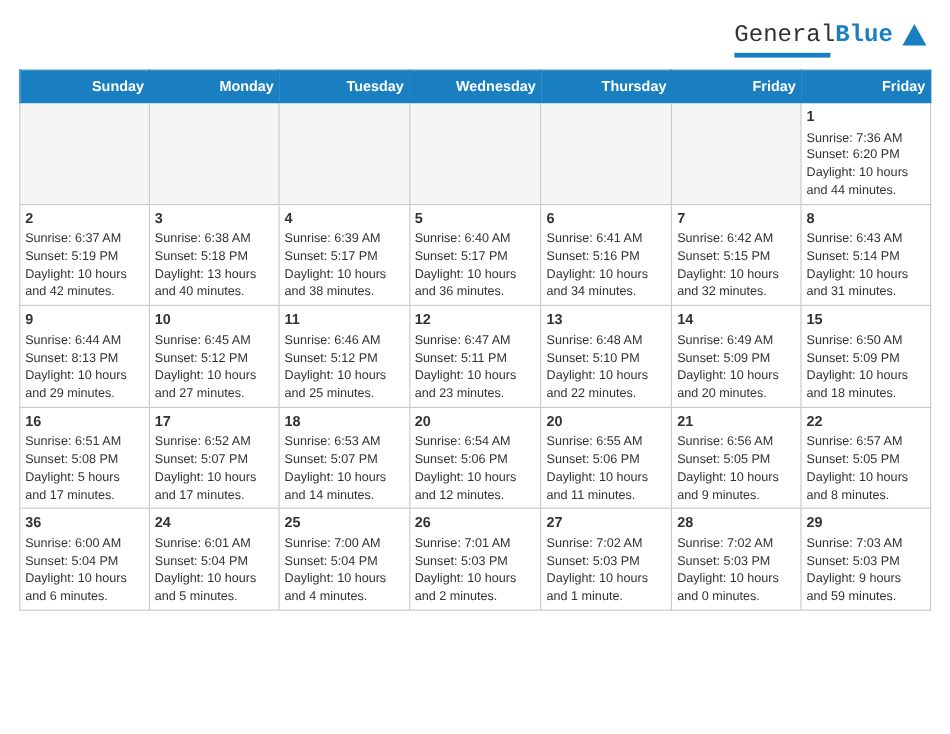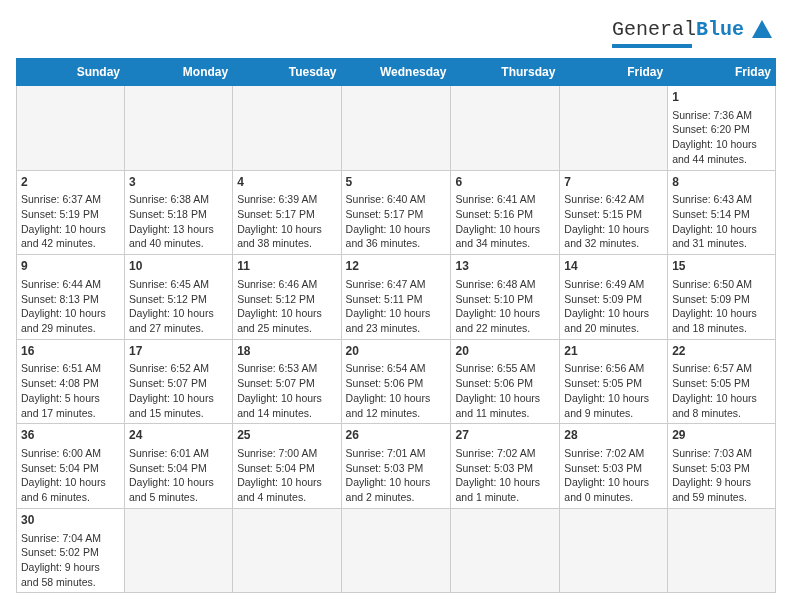--- a/index.html
+++ b/index.html
@@ -129,40 +129,31 @@
       <tr>
         <td><span class="day-num">9</span><span>Sunrise: 6:44 AM</span><br><span>Sunset: 8:13 PM</span><br><span>Daylight: 10 hours and 29 minutes.</span></td>
         <td><span class="day-num">10</span><span>Sunrise: 6:45 AM</span><br><span>Sunset: 5:12 PM</span><br><span>Daylight: 10 hours and 27 minutes.</span></td>
         <td><span class="day-num">11</span><span>Sunrise: 6:46 AM</span><br><span>Sunset: 5:12 PM</span><br><span>Daylight: 10 hours and 25 minutes.</span></td>
         <td><span class="day-num">12</span><span>Sunrise: 6:47 AM</span><br><span>Sunset: 5:11 PM</span><br><span>Daylight: 10 hours and 23 minutes.</span></td>
         <td><span class="day-num">13</span><span>Sunrise: 6:48 AM</span><br><span>Sunset: 5:10 PM</span><br><span>Daylight: 10 hours and 22 minutes.</span></td>
         <td><span class="day-num">14</span><span>Sunrise: 6:49 AM</span><br><span>Sunset: 5:09 PM</span><br><span>Daylight: 10 hours and 20 minutes.</span></td>
         <td><span class="day-num">15</span><span>Sunrise: 6:50 AM</span><br><span>Sunset: 5:09 PM</span><br><span>Daylight: 10 hours and 18 minutes.</span></td>
       </tr>
       <tr>
-        <td><span class="day-num">16</span><span>Sunrise: 6:51 AM</span><br><span>Sunset: 4:08 PM</span><br><span>Daylight: 5 hours and 17 minutes.</span></td>
-        <td><span class="day-num">17</span><span>Sunrise: 6:52 AM</span><br><span>Sunset: 5:07 PM</span><br><span>Daylight: 10 hours and 15 minutes.</span></td>
+        <td><span class="day-num">16</span><span>Sunrise: 6:51 AM</span><br><span>Sunset: 5:08 PM</span><br><span>Daylight: 5 hours and 17 minutes.</span></td>
+        <td><span class="day-num">17</span><span>Sunrise: 6:52 AM</span><br><span>Sunset: 5:07 PM</span><br><span>Daylight: 10 hours and 17 minutes.</span></td>
         <td><span class="day-num">18</span><span>Sunrise: 6:53 AM</span><br><span>Sunset: 5:07 PM</span><br><span>Daylight: 10 hours and 14 minutes.</span></td>
         <td><span class="day-num">20</span><span>Sunrise: 6:54 AM</span><br><span>Sunset: 5:06 PM</span><br><span>Daylight: 10 hours and 12 minutes.</span></td>
         <td><span class="day-num">20</span><span>Sunrise: 6:55 AM</span><br><span>Sunset: 5:06 PM</span><br><span>Daylight: 10 hours and 11 minutes.</span></td>
         <td><span class="day-num">21</span><span>Sunrise: 6:56 AM</span><br><span>Sunset: 5:05 PM</span><br><span>Daylight: 10 hours and 9 minutes.</span></td>
         <td><span class="day-num">22</span><span>Sunrise: 6:57 AM</span><br><span>Sunset: 5:05 PM</span><br><span>Daylight: 10 hours and 8 minutes.</span></td>
       </tr>
       <tr>
         <td><span class="day-num">36</span><span>Sunrise: 6:00 AM</span><br><span>Sunset: 5:04 PM</span><br><span>Daylight: 10 hours and 6 minutes.</span></td>
         <td><span class="day-num">24</span><span>Sunrise: 6:01 AM</span><br><span>Sunset: 5:04 PM</span><br><span>Daylight: 10 hours and 5 minutes.</span></td>
         <td><span class="day-num">25</span><span>Sunrise: 7:00 AM</span><br><span>Sunset: 5:04 PM</span><br><span>Daylight: 10 hours and 4 minutes.</span></td>
         <td><span class="day-num">26</span><span>Sunrise: 7:01 AM</span><br><span>Sunset: 5:03 PM</span><br><span>Daylight: 10 hours and 2 minutes.</span></td>
         <td><span class="day-num">27</span><span>Sunrise: 7:02 AM</span><br><span>Sunset: 5:03 PM</span><br><span>Daylight: 10 hours and 1 minute.</span></td>
         <td><span class="day-num">28</span><span>Sunrise: 7:02 AM</span><br><span>Sunset: 5:03 PM</span><br><span>Daylight: 10 hours and 0 minutes.</span></td>
         <td><span class="day-num">29</span><span>Sunrise: 7:03 AM</span><br><span>Sunset: 5:03 PM</span><br><span>Daylight: 9 hours and 59 minutes.</span></td>
       </tr>
-      <tr>
-        <td><span class="day-num">30</span><span>Sunrise: 7:04 AM</span><br><span>Sunset: 5:02 PM</span><br><span>Daylight: 9 hours and 58 minutes.</span></td>
-        <td class="empty"></td>
-        <td class="empty"></td>
-        <td class="empty"></td>
-        <td class="empty"></td>
-        <td class="empty"></td>
-        <td class="empty"></td>
-      </tr>
     </tbody>
 </table>
 
 </body></html>

